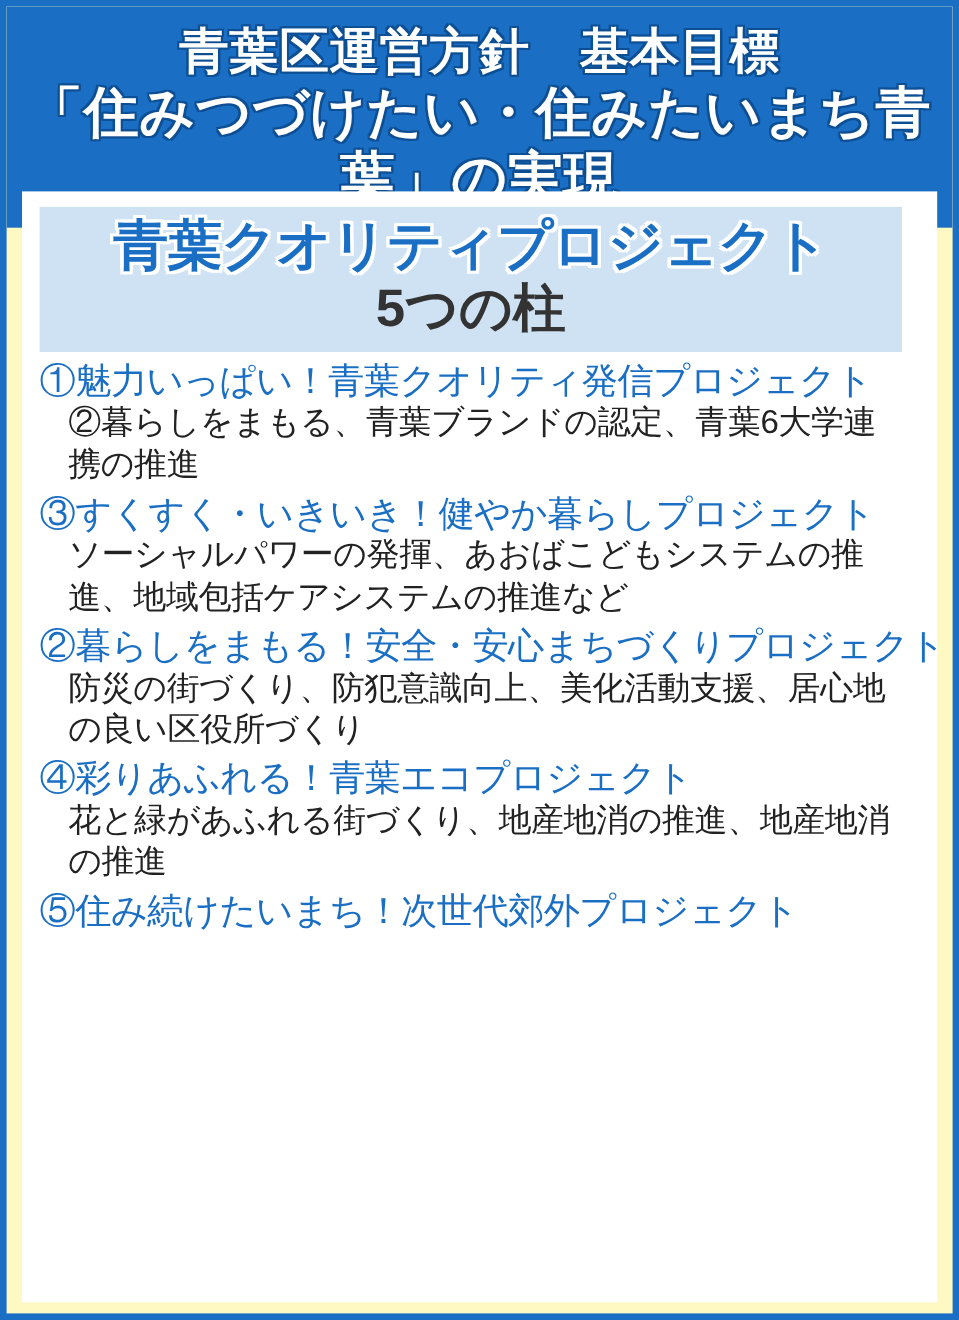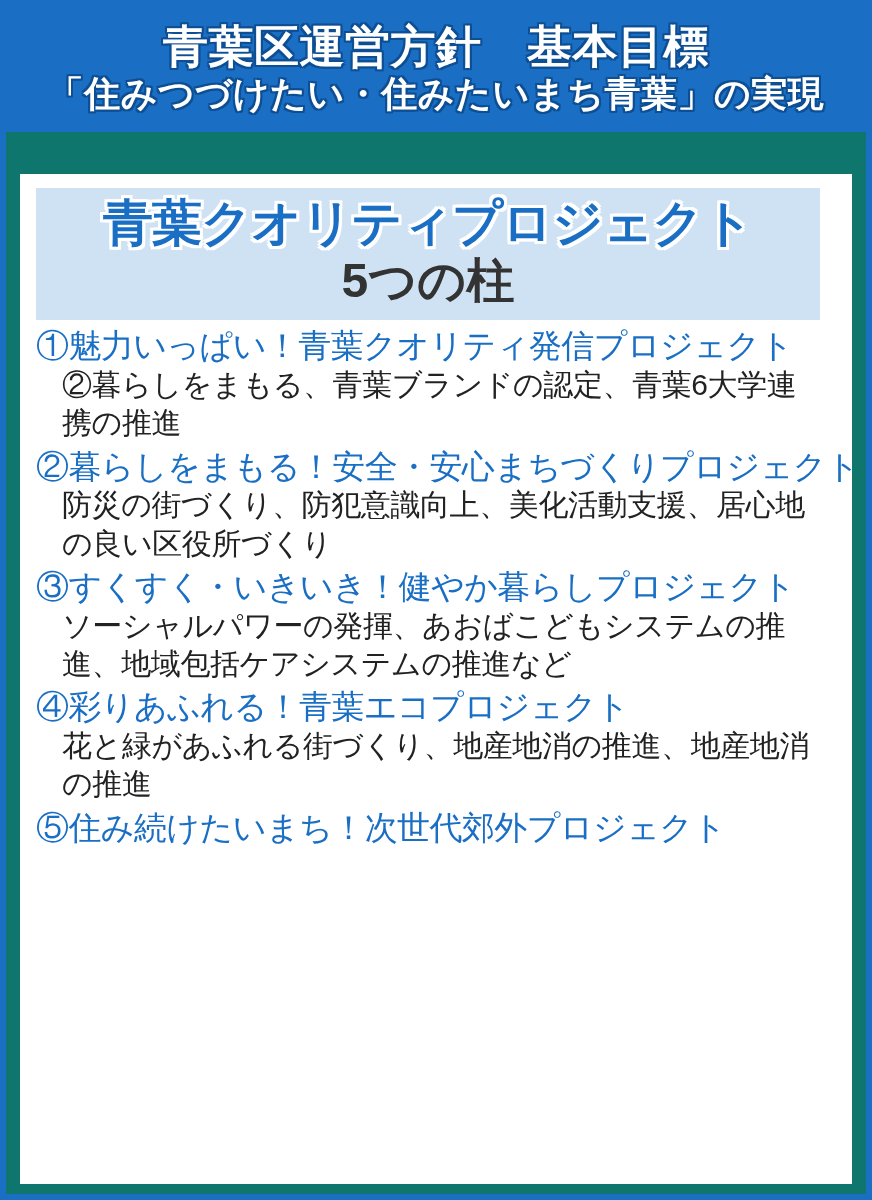--- a/index.html
+++ b/index.html
@@ -8,21 +8,21 @@
     background: #ffffff;
   }
   body {
     font-family: "Liberation Sans", sans-serif;
   }
   .poster {
     position: relative;
     width: 872px;
     height: 1200px;
     box-sizing: border-box;
-    background: #0f766e;
+    background: #fef9c3;
     border: 6px solid #1a6fc4;
     overflow: hidden;
   }
   
   .header {
     box-sizing: border-box;
     width: 100%;
     padding: 14px 10px 16px 10px;
     background: #1a6fc4;
     text-align: center;
@@ -32,21 +32,21 @@
     font-weight: bold;
     letter-spacing: 0.5px;
     line-height: 1.18;
     text-shadow:
        2px 0 0 #0e4f94, -2px 0 0 #0e4f94,
        0 2px 0 #0e4f94, 0 -2px 0 #0e4f94,
        2px 2px 0 #0e4f94, -2px 2px 0 #0e4f94,
        2px -2px 0 #0e4f94, -2px -2px 0 #0e4f94;
   }
   .header-line-1 { font-size: 45px; }
-  .header-line-2 { font-size: 36px; }
+  .header-line-2 { font-size: 50px; }
 
   
   .panel {
     box-sizing: border-box;
     position: absolute;
     left: 14px;
     right: 14px;
     top: 168px;
     bottom: 10px;
     background: #ffffff;
@@ -120,27 +120,27 @@
     </div>
 
     <div class="pillars">
 
       <div class="pillar">
         <div class="pillar-heading">①魅力いっぱい！青葉クオリティ発信プロジェクト</div>
         <div class="pillar-desc">②暮らしをまもる、青葉ブランドの認定、青葉6大学連携の推進</div>
       </div>
 
       <div class="pillar">
-        <div class="pillar-heading">②暮らしをまもる！安全・安心まちづくりプロジェクト</div>
-        <div class="pillar-desc">防災の街づくり、防犯意識向上、美化活動支援、居心地の良い区役所づくり</div>
+        <div class="pillar-heading">③すくすく・いきいき！健やか暮らしプロジェクト</div>
+        <div class="pillar-desc">ソーシャルパワーの発揮、あおばこどもシステムの推進、地域包括ケアシステムの推進など</div>
       </div>
 
       <div class="pillar">
-        <div class="pillar-heading">③すくすく・いきいき！健やか暮らしプロジェクト</div>
-        <div class="pillar-desc">ソーシャルパワーの発揮、あおばこどもシステムの推進、地域包括ケアシステムの推進など</div>
+        <div class="pillar-heading">②暮らしをまもる！安全・安心まちづくりプロジェクト</div>
+        <div class="pillar-desc">防災の街づくり、防犯意識向上、美化活動支援、居心地の良い区役所づくり</div>
       </div>
 
       <div class="pillar">
         <div class="pillar-heading">④彩りあふれる！青葉エコプロジェクト</div>
         <div class="pillar-desc">花と緑があふれる街づくり、地産地消の推進、地産地消の推進</div>
       </div>
 
       <div class="pillar">
         <div class="pillar-heading">⑤住み続けたいまち！次世代郊外プロジェクト</div>
       </div>

